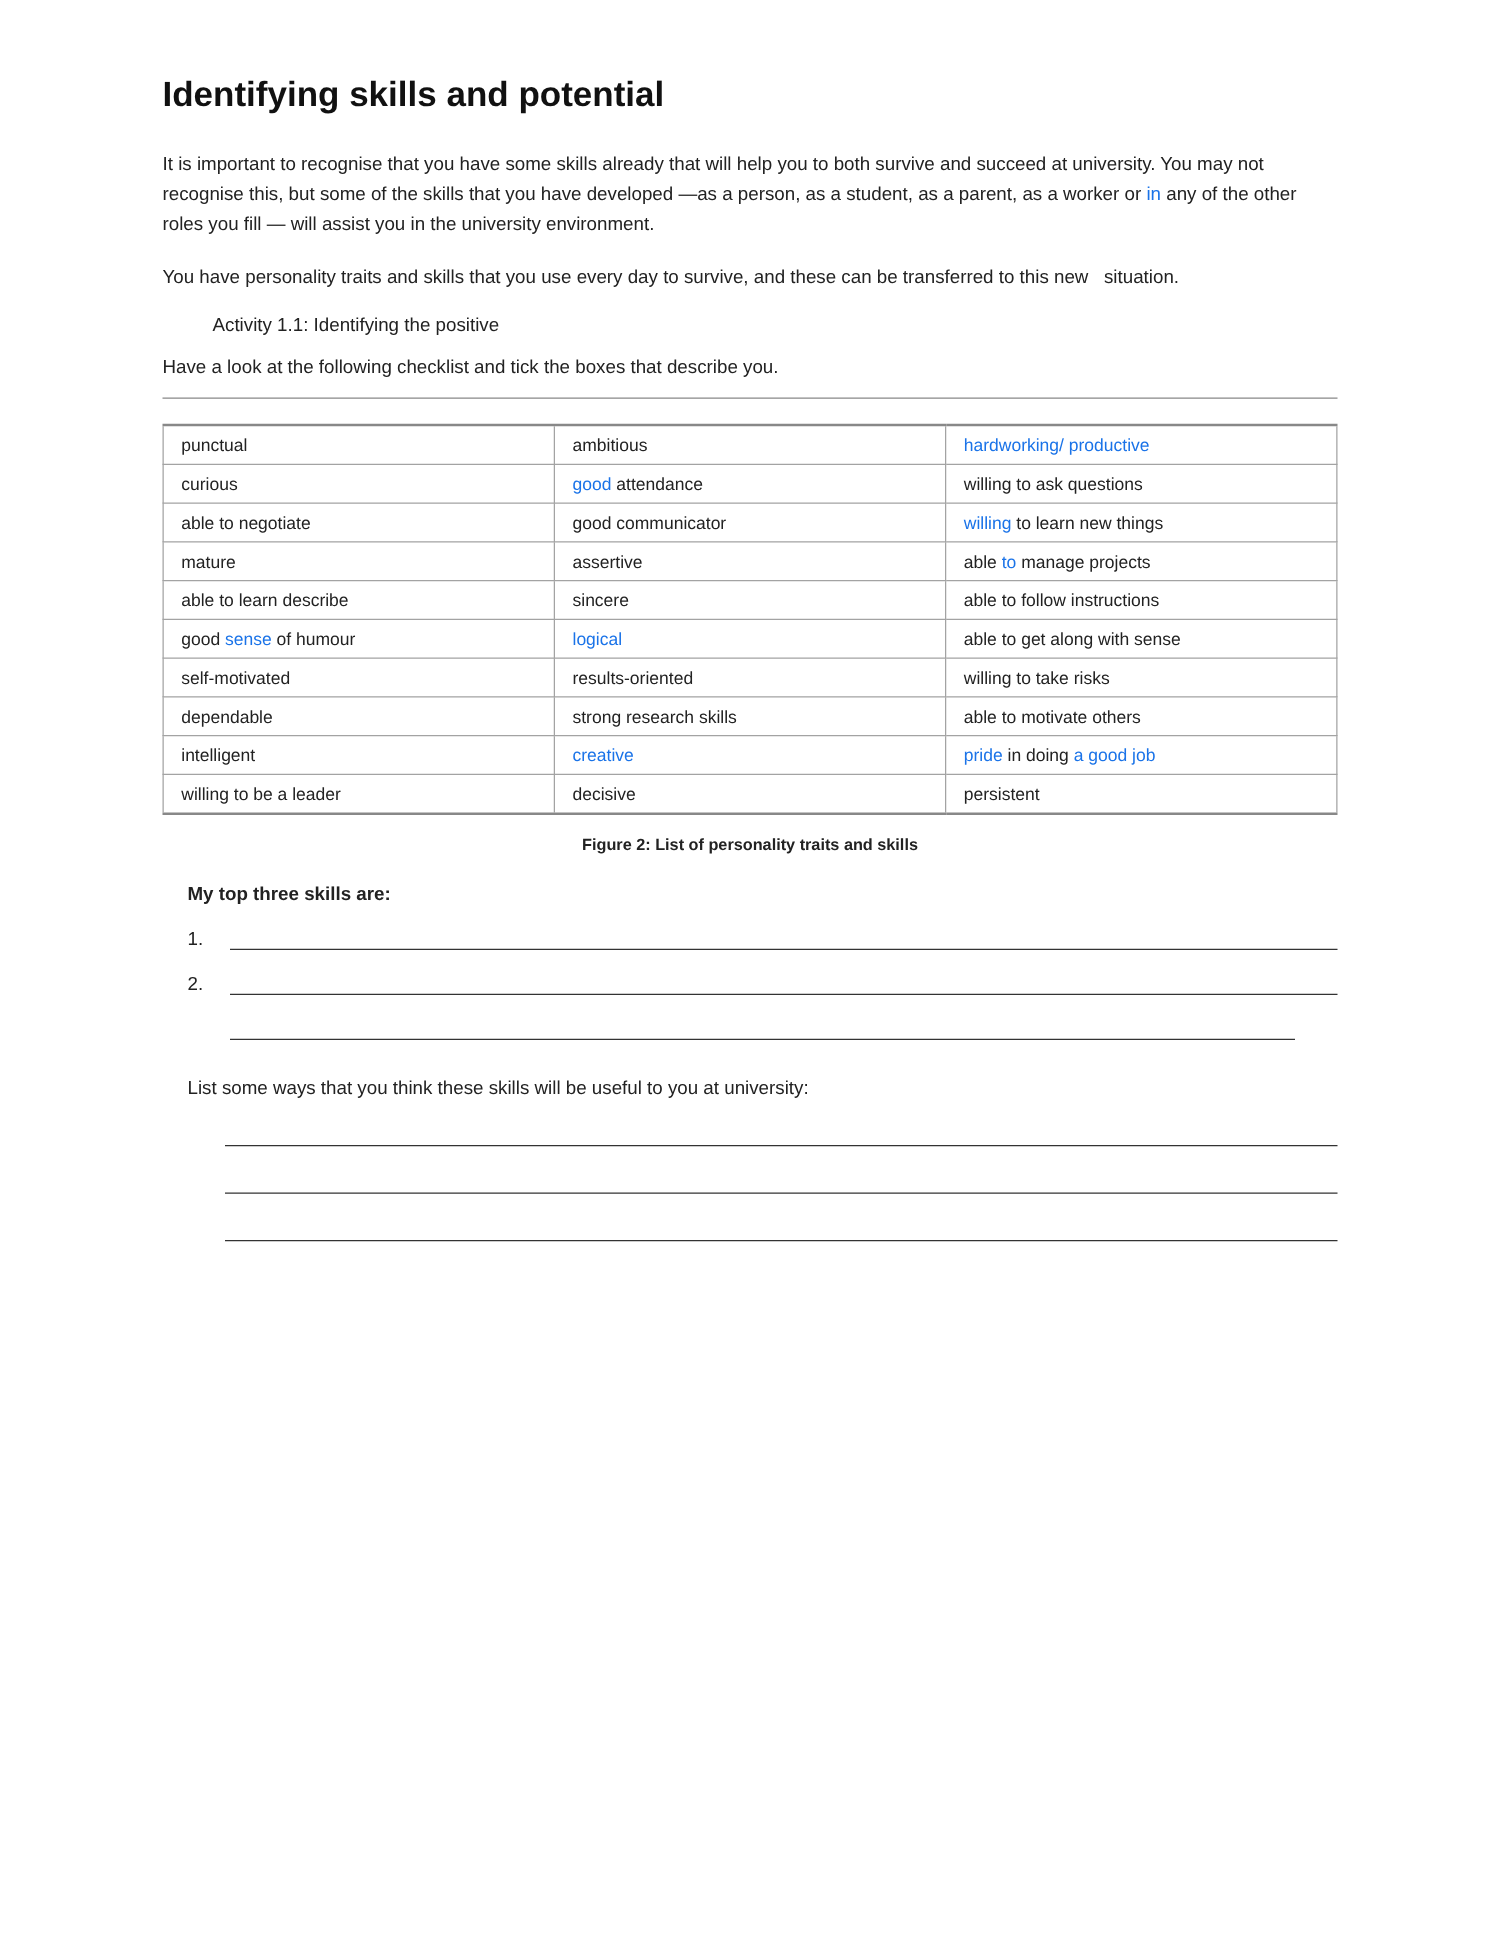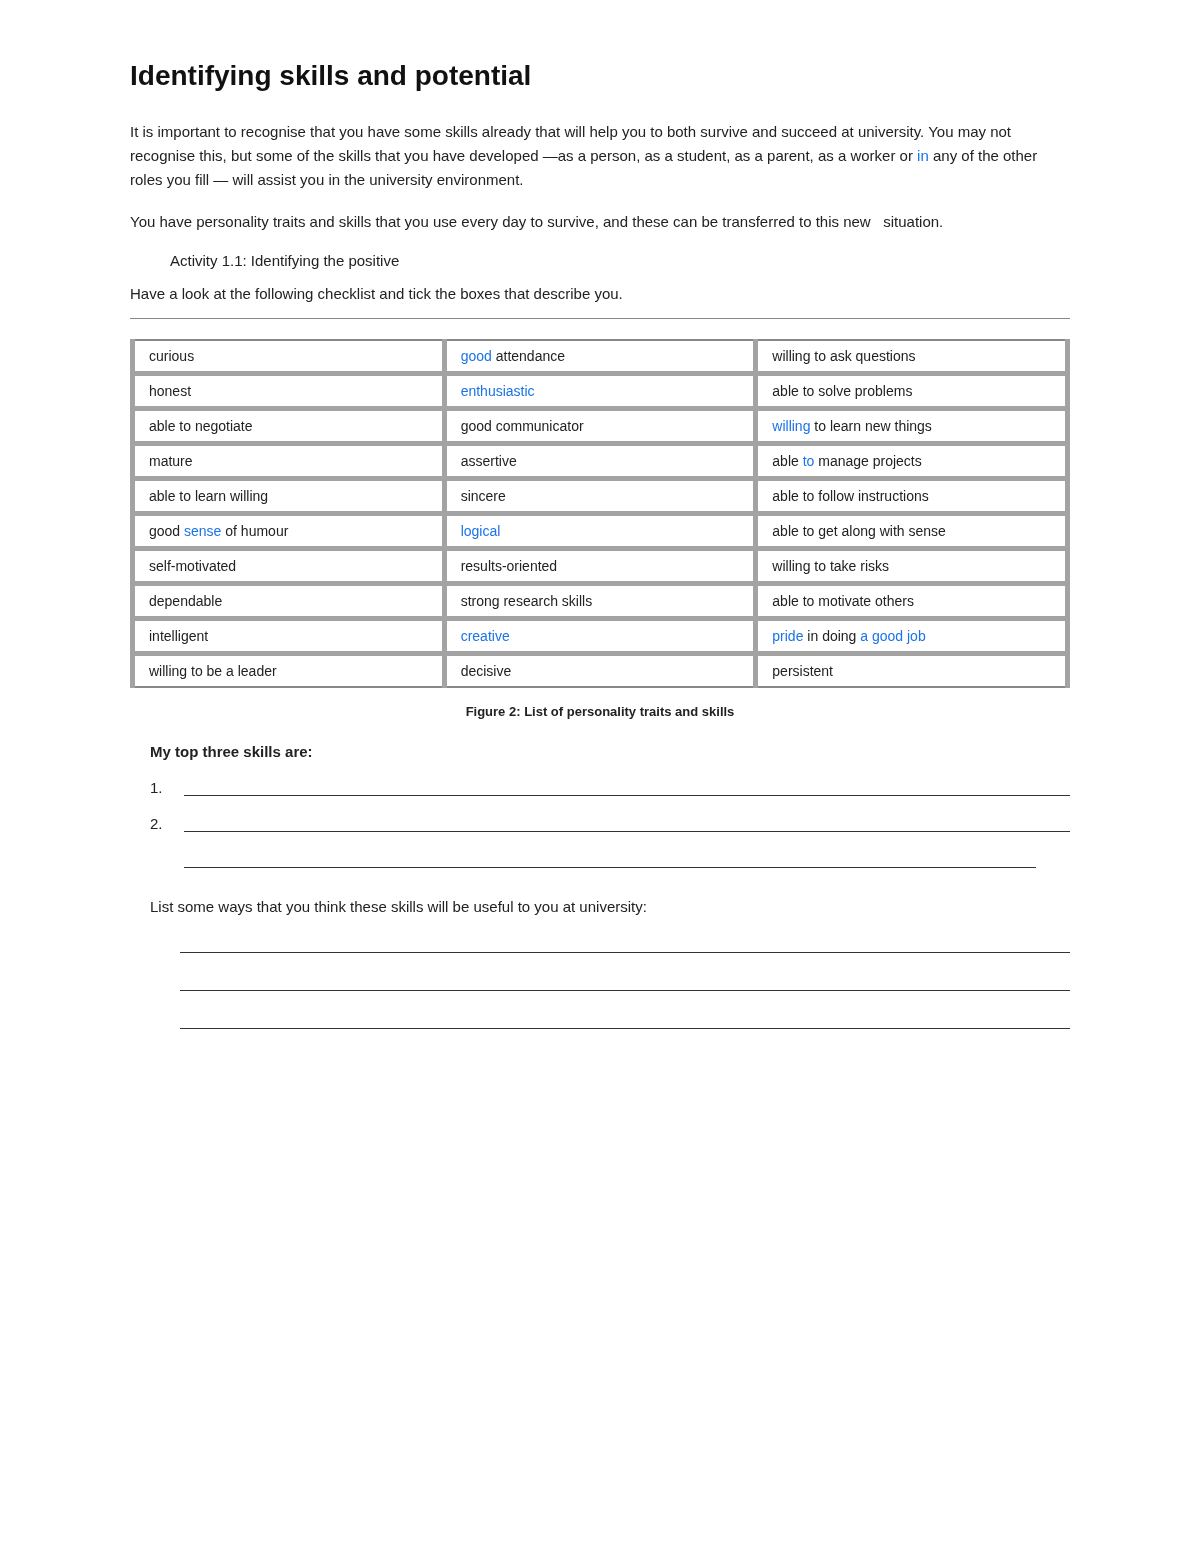--- a/index.html
+++ b/index.html
@@ -54,21 +54,21 @@
     }
 
     table.skills-table {
       width: 100%;
       border-collapse: collapse;
       margin-bottom: 16px;
       font-size: 14px;
     }
 
     table.skills-table td {
-      border: 5px solid #a3a3a3;
+      border: 1px solid #a3a3a3;
       padding: 7px 14px;
       vertical-align: top;
       width: 33.33%;
     }
 
     table.skills-table tr:first-child td {
       border-top: 2px solid #888;
     }
 
     table.skills-table tr:last-child td {
@@ -161,48 +161,48 @@
 
 <p class="activity-title">Activity 1.1: Identifying the positive</p>
 
 <p class="checklist-instruction">Have a look at the following checklist and tick the boxes that describe you.</p>
 
 <hr class="divider">
 
 <table class="skills-table">
   <tbody>
 
+    <tr>
+      <td>punctual</td>
+      <td>ambitious</td>
+      <td><span class="link-blue">hardworking/ productive</span></td>
+    </tr>
 
     <tr>
       <td>curious</td>
       <td><span class="link-blue">good</span> attendance</td>
       <td>willing to ask questions</td>
     </tr>
 
-    <tr>
-      <td>honest</td>
-      <td><span class="link-blue">enthusiastic</span></td>
-      <td>able to solve problems</td>
-    </tr>
 
 
     <tr>
       <td>able to negotiate</td>
       <td>good communicator</td>
       <td><span class="link-blue">willing</span> to learn new things</td>
     </tr>
 
     <tr>
       <td>mature</td>
       <td>assertive</td>
       <td>able <span class="link-blue">to</span> manage projects</td>
     </tr>
 
     <tr>
-      <td>able to learn willing</td>
+      <td>able to learn describe</td>
       <td>sincere</td>
       <td>able to follow instructions</td>
     </tr>
 
     <tr>
       <td>good <span class="link-blue">sense</span> of humour</td>
       <td><span class="link-blue">logical</span></td>
       <td>able to get along with sense</td>
     </tr>
 

